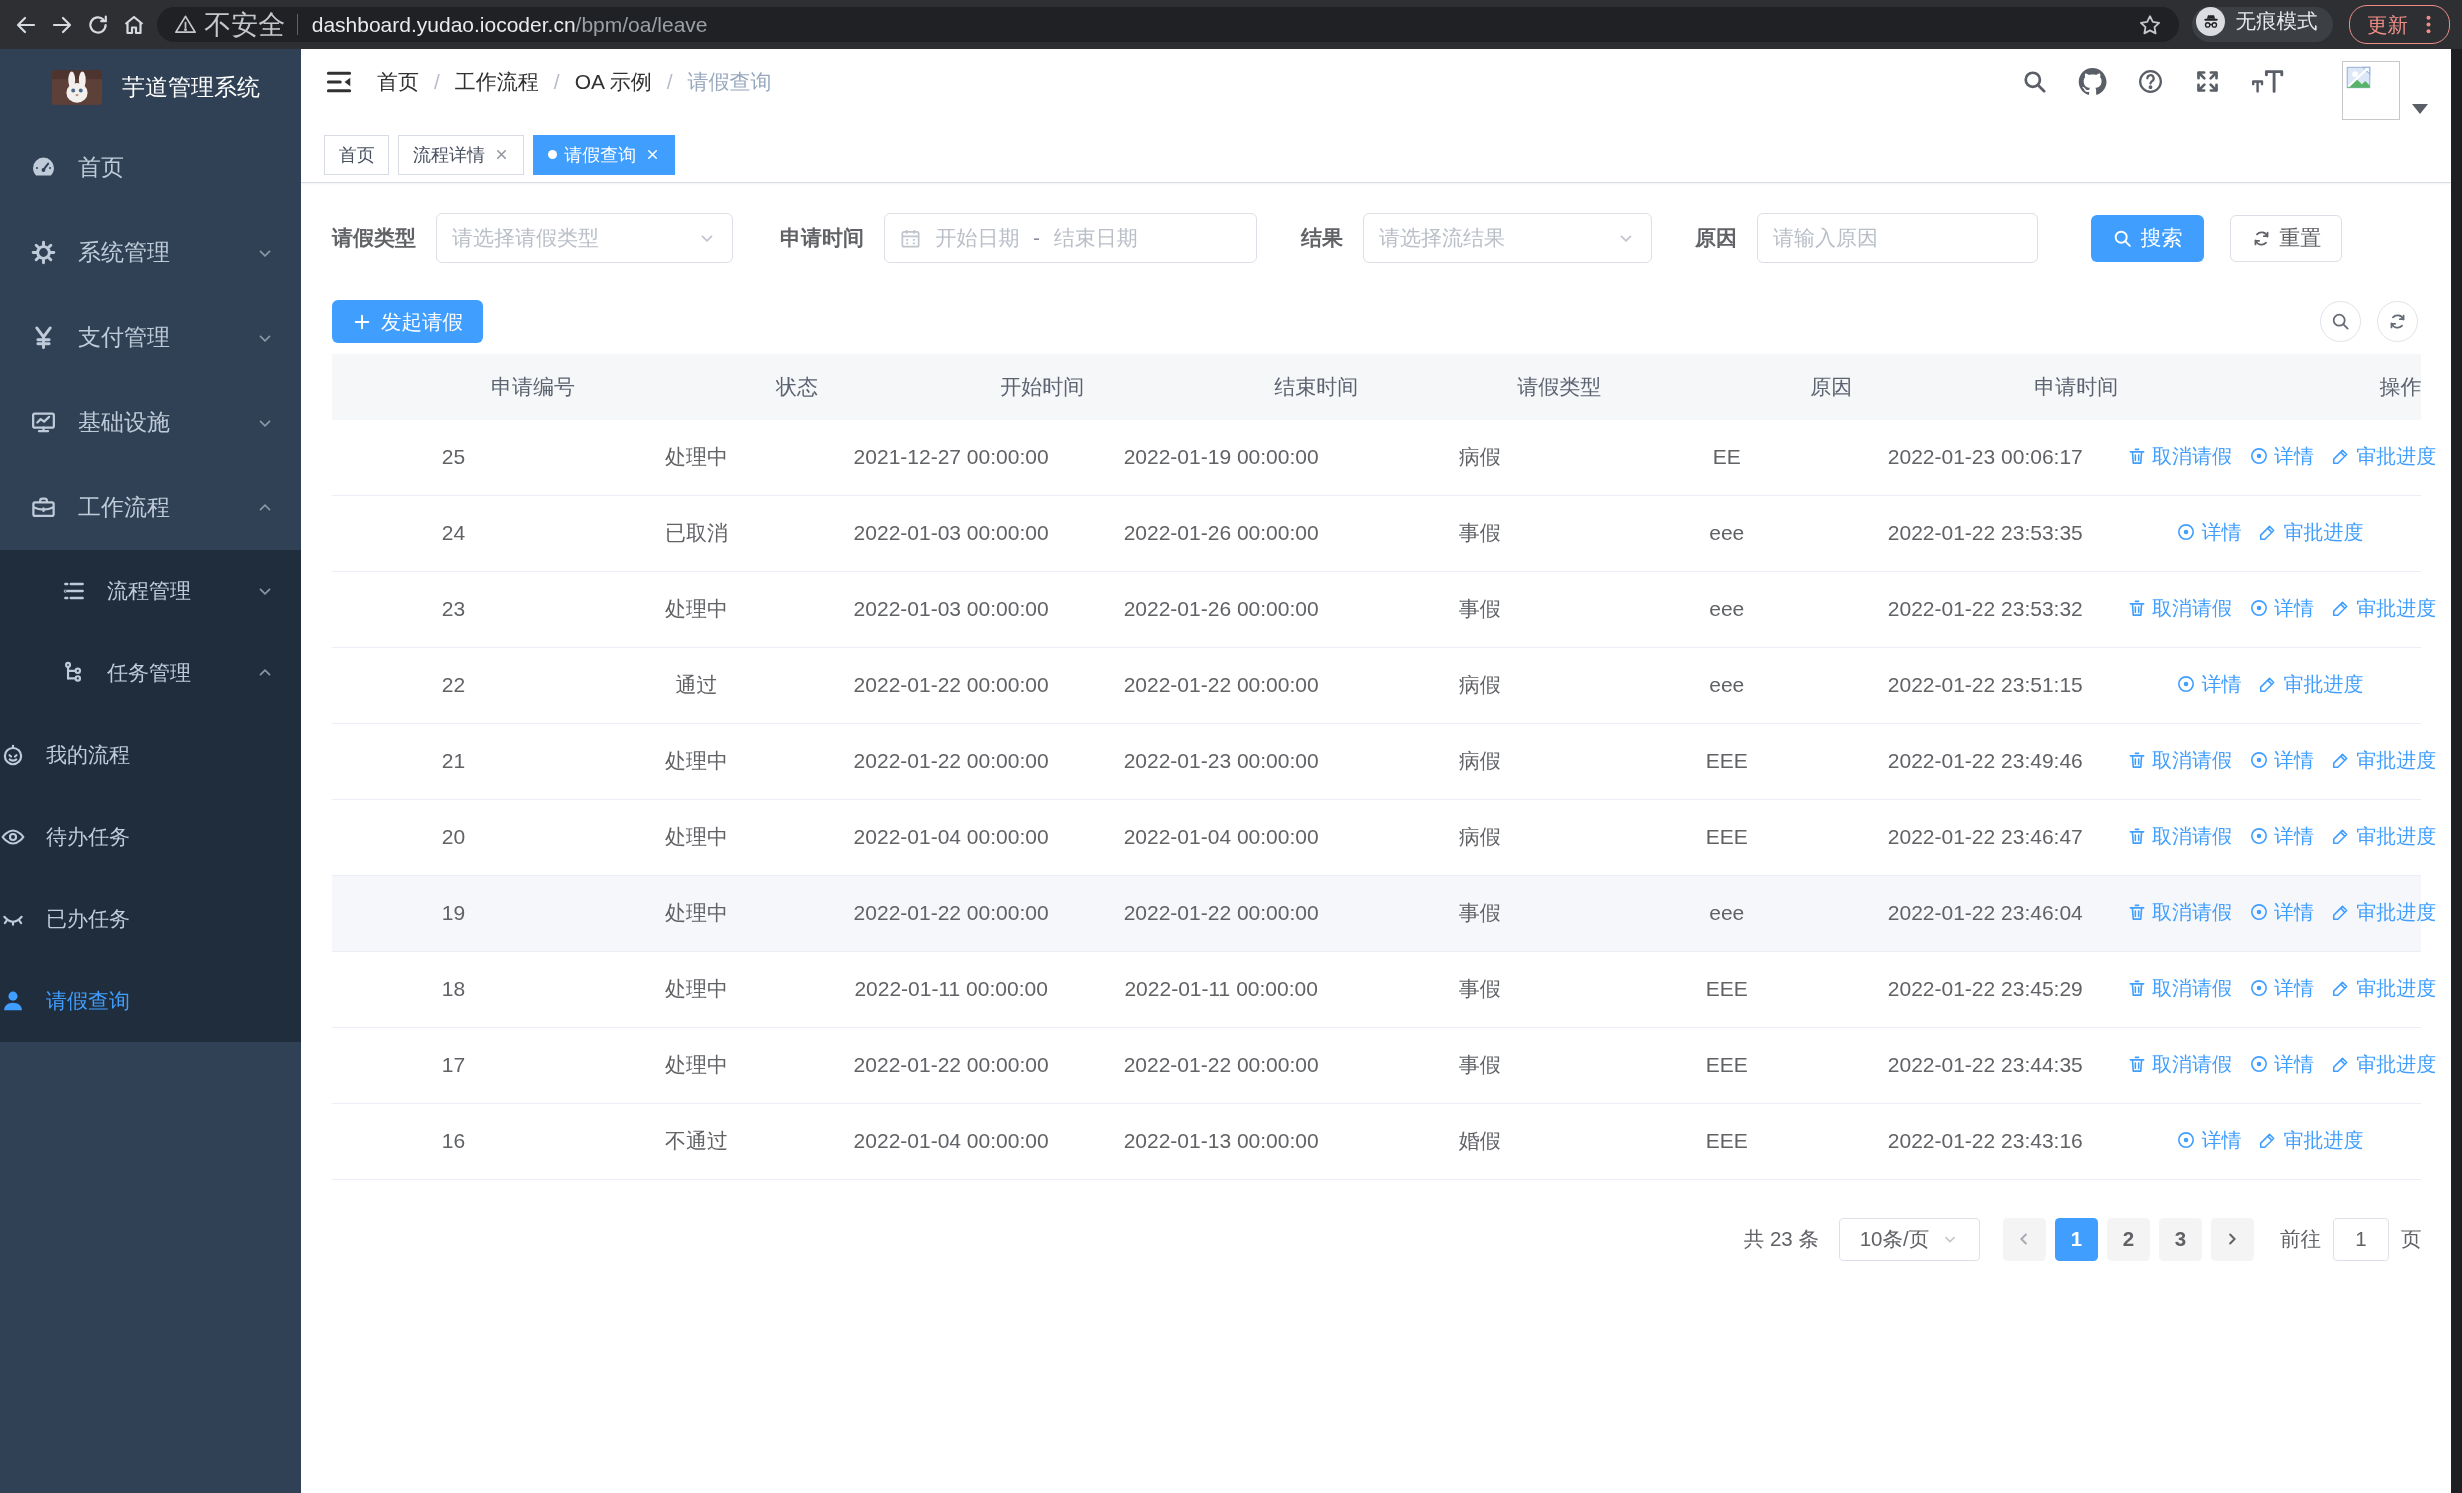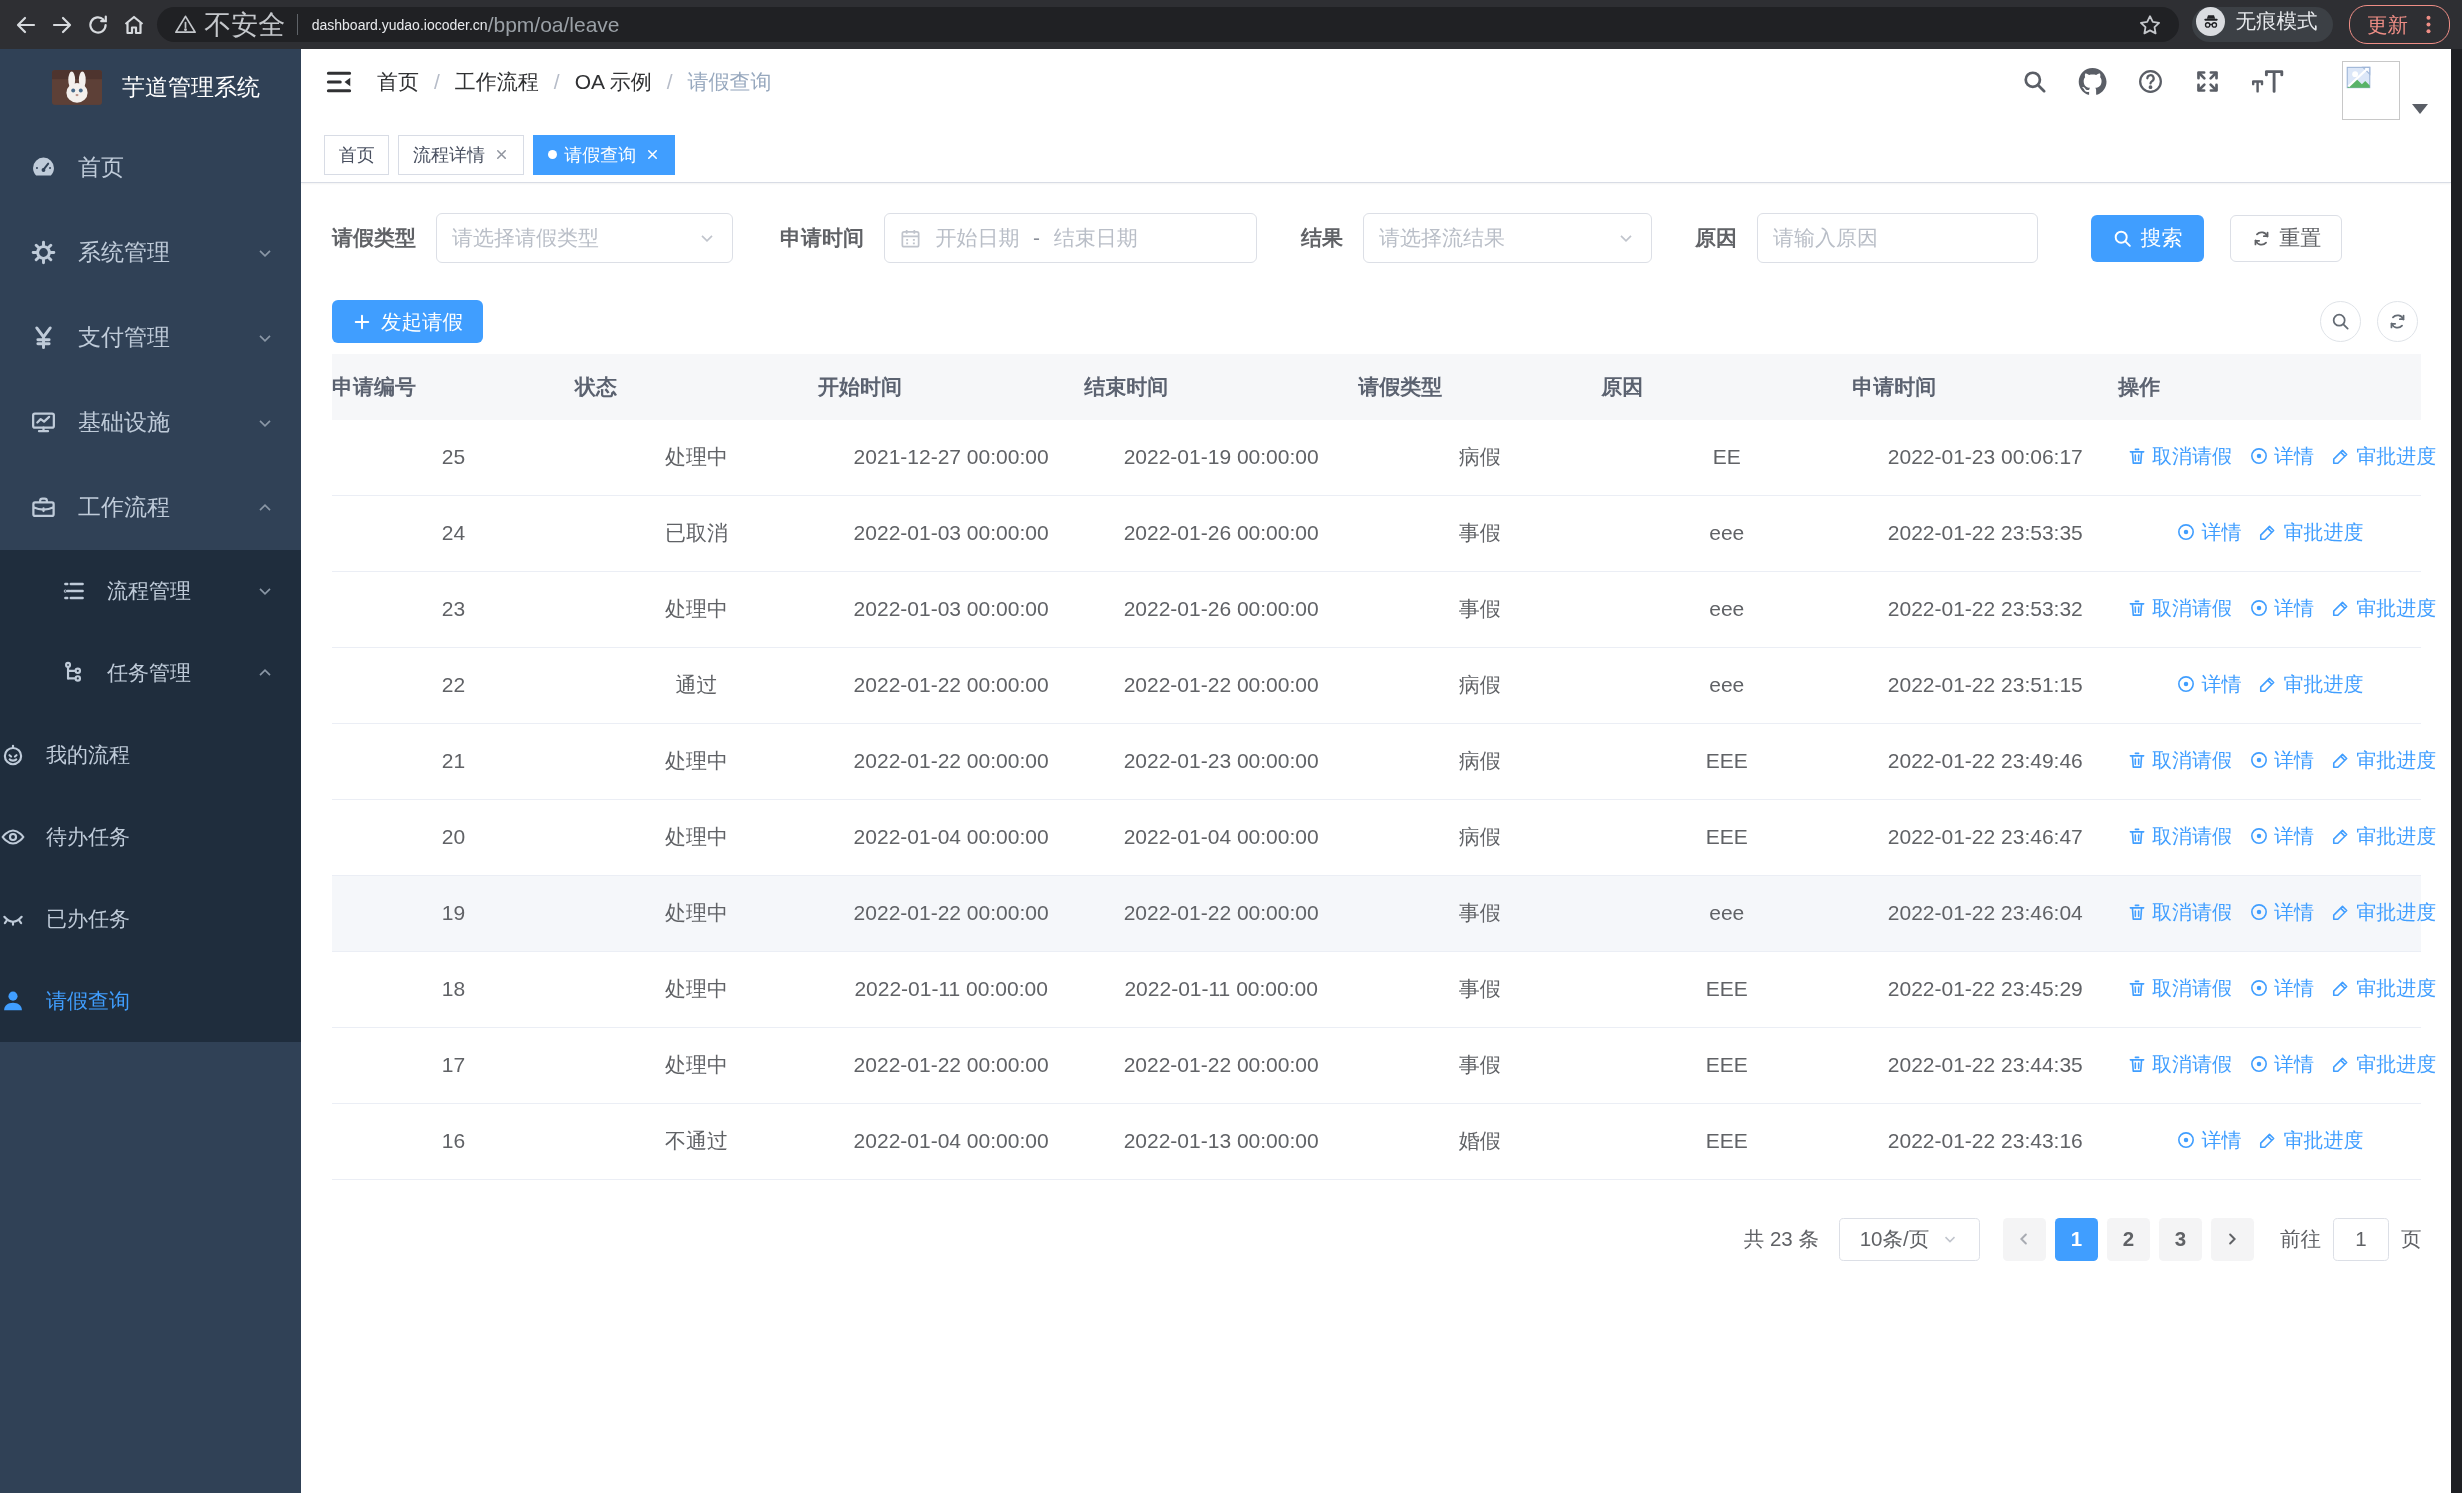--- a/index.html
+++ b/index.html
@@ -6,21 +6,21 @@
   body{width:2462px;height:1494px;position:relative;font-family:"Liberation Sans","DejaVu Sans",sans-serif;background:#fff;overflow:hidden;color:#606266}
   svg{display:block}
   .ic{flex:none}
 
   
   .chrome{position:absolute;top:0;left:0;right:0;height:49px;background:#2e2f33;display:flex;align-items:center;padding:0 12px 0 7.6px;box-sizing:border-box;z-index:9}
   .nbtn{width:26px;height:30px;display:flex;align-items:center;justify-content:center;margin:0 5.3px;color:#d7dade;cursor:pointer}
   .url-pill{height:35px;background:#202124;border-radius:17.5px;display:flex;align-items:center;width:2053px;padding:0 16.7px;margin-left:4.6px;box-sizing:border-box}
   .sec-label{color:#c4c7cb;font-size:27px;margin:0 12px 0 7.6px;white-space:nowrap}
   .url-divider{width:0.8px;height:21px;background:#5f6368;margin-right:13.7px}
-  .url-host{color:#e8eaed;font-size:14px}
+  .url-host{color:#e8eaed;font-size:21px}
   .url-path{color:#9aa0a6;font-size:21px}
   .url-star{margin-left:auto}
   .incog-pill{margin-left:13.7px;height:35px;border-radius:17.5px;background:#3c4045;color:#e8eaed;display:flex;align-items:flex-start;gap:10.6px;padding:0 15px 0 3.8px;font-size:20.5px;white-space:nowrap}
   .incog-circle{width:29px;height:29px;border-radius:50%;background:#dadce0;display:flex;align-items:center;justify-content:center}
   .update-pill{margin-left:16.7px;height:37px;border-radius:18px;border:1.5px solid #ef8e86;color:#ef8e86;display:flex;align-items:center;gap:9px;padding:0 9px 0 16.7px;font-size:20.5px;white-space:nowrap;cursor:pointer}
 
   .edge-strip{position:absolute;top:49px;right:0;width:10.6px;bottom:0;background:#1e1f23;z-index:8}
 
   
   .sidebar{position:absolute;top:49px;left:0;width:301px;bottom:0;background:#304156;overflow:hidden}
@@ -71,21 +71,21 @@
   .btn{display:flex;align-items:center;border-radius:6px;font-size:21px;cursor:pointer;box-sizing:border-box;white-space:nowrap}
   .btn-search{margin-left:53px;height:47px;background:#409eff;color:#fff;gap:7.6px;padding:0 21px;border:none}
   .btn-reset{margin-left:26px;height:47px;background:#fff;border:0.8px solid #dcdfe6;color:#606266;gap:7.6px;padding:0 20px}
 
   .toolbar{margin-top:37px;display:flex;align-items:center}
   .btn-create{height:43px;background:#409eff;color:#fff;font-size:20.5px;gap:9px;padding:0 20px;border:none}
   .tool-circles{margin-left:auto;display:flex;gap:16.7px;margin-right:3px}
   .circle-btn{width:41px;height:41px;border-radius:50%;border:0.8px solid #dfe3e8;display:flex;align-items:center;justify-content:center;color:#646b74;background:#fff;cursor:pointer;box-sizing:border-box}
 
   table{margin-top:10.6px;border-collapse:collapse;table-layout:fixed;width:100%;font-size:21px}
-  thead th{height:66px;background:#f6f7f9;color:#5b6270;font-weight:bold;text-align:left;padding:0;white-space:nowrap}
+  thead th{height:66px;background:#f6f7f9;color:#5b6270;font-weight:normal;text-align:right;padding:0;white-space:nowrap}
   tbody td{height:75px;text-align:center;color:#606266;border-bottom:0.8px solid #ebeef5;padding:0;white-space:nowrap}
   tbody tr.hl{background:#f5f7fa}
   .act{color:#409eff;font-size:20px;display:inline-flex;align-items:center;gap:5.3px;margin:0 8.4px;cursor:pointer;text-decoration:none;white-space:nowrap}
 
   .pagination{margin-top:38px;display:flex;align-items:center;justify-content:flex-end;font-size:20.5px;color:#606266}
   .ptotal{margin-right:20px;white-space:nowrap}
   .psize{width:141px;height:43px;border:0.8px solid #dcdfe6;border-radius:4.6px;display:flex;align-items:center;justify-content:center;gap:12px;cursor:pointer;box-sizing:border-box}
   .pager{display:flex;gap:9px;margin-left:23px;align-items:center}
   .pbtn{min-width:43px;height:43px;background:#f4f4f5;border-radius:4.6px;display:flex;align-items:center;justify-content:center;color:#606266;font-weight:bold;font-size:20.5px;cursor:pointer}
   .pbtn.active{background:#409eff;color:#fff}

